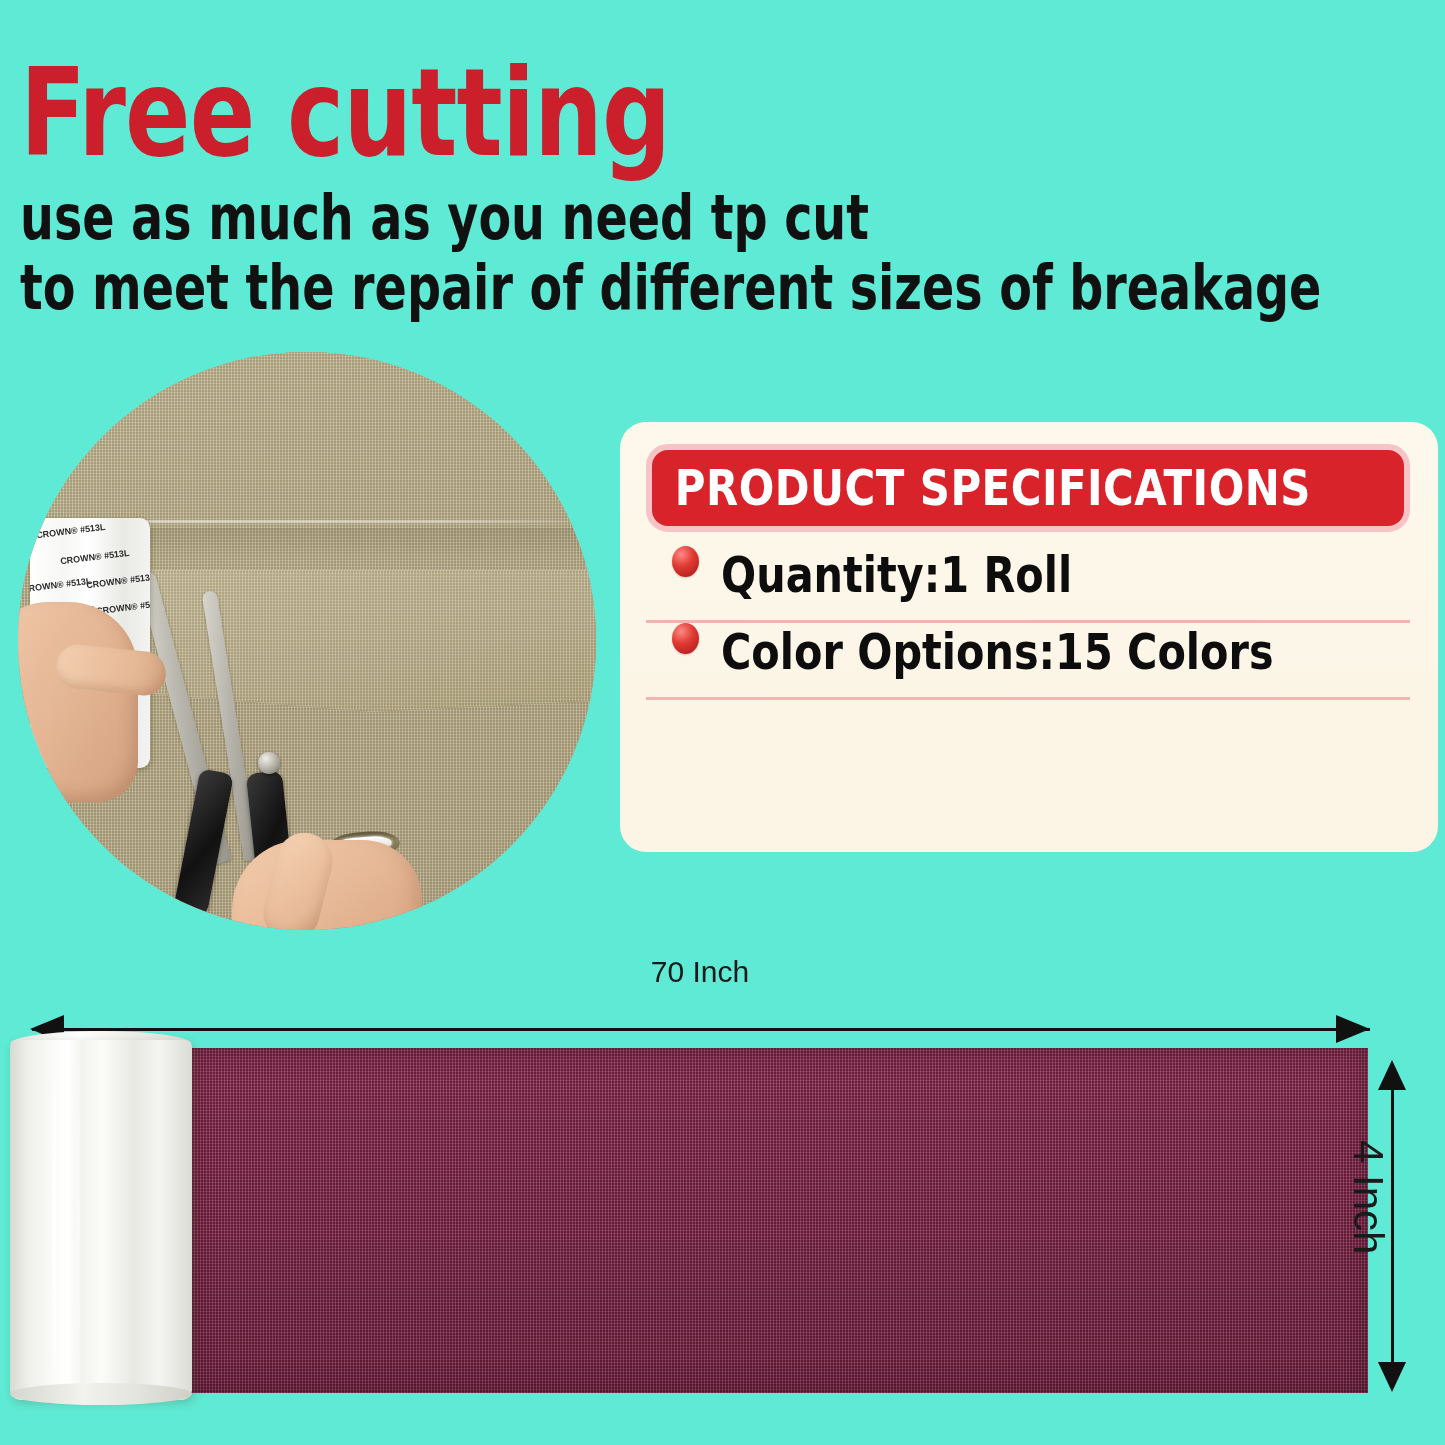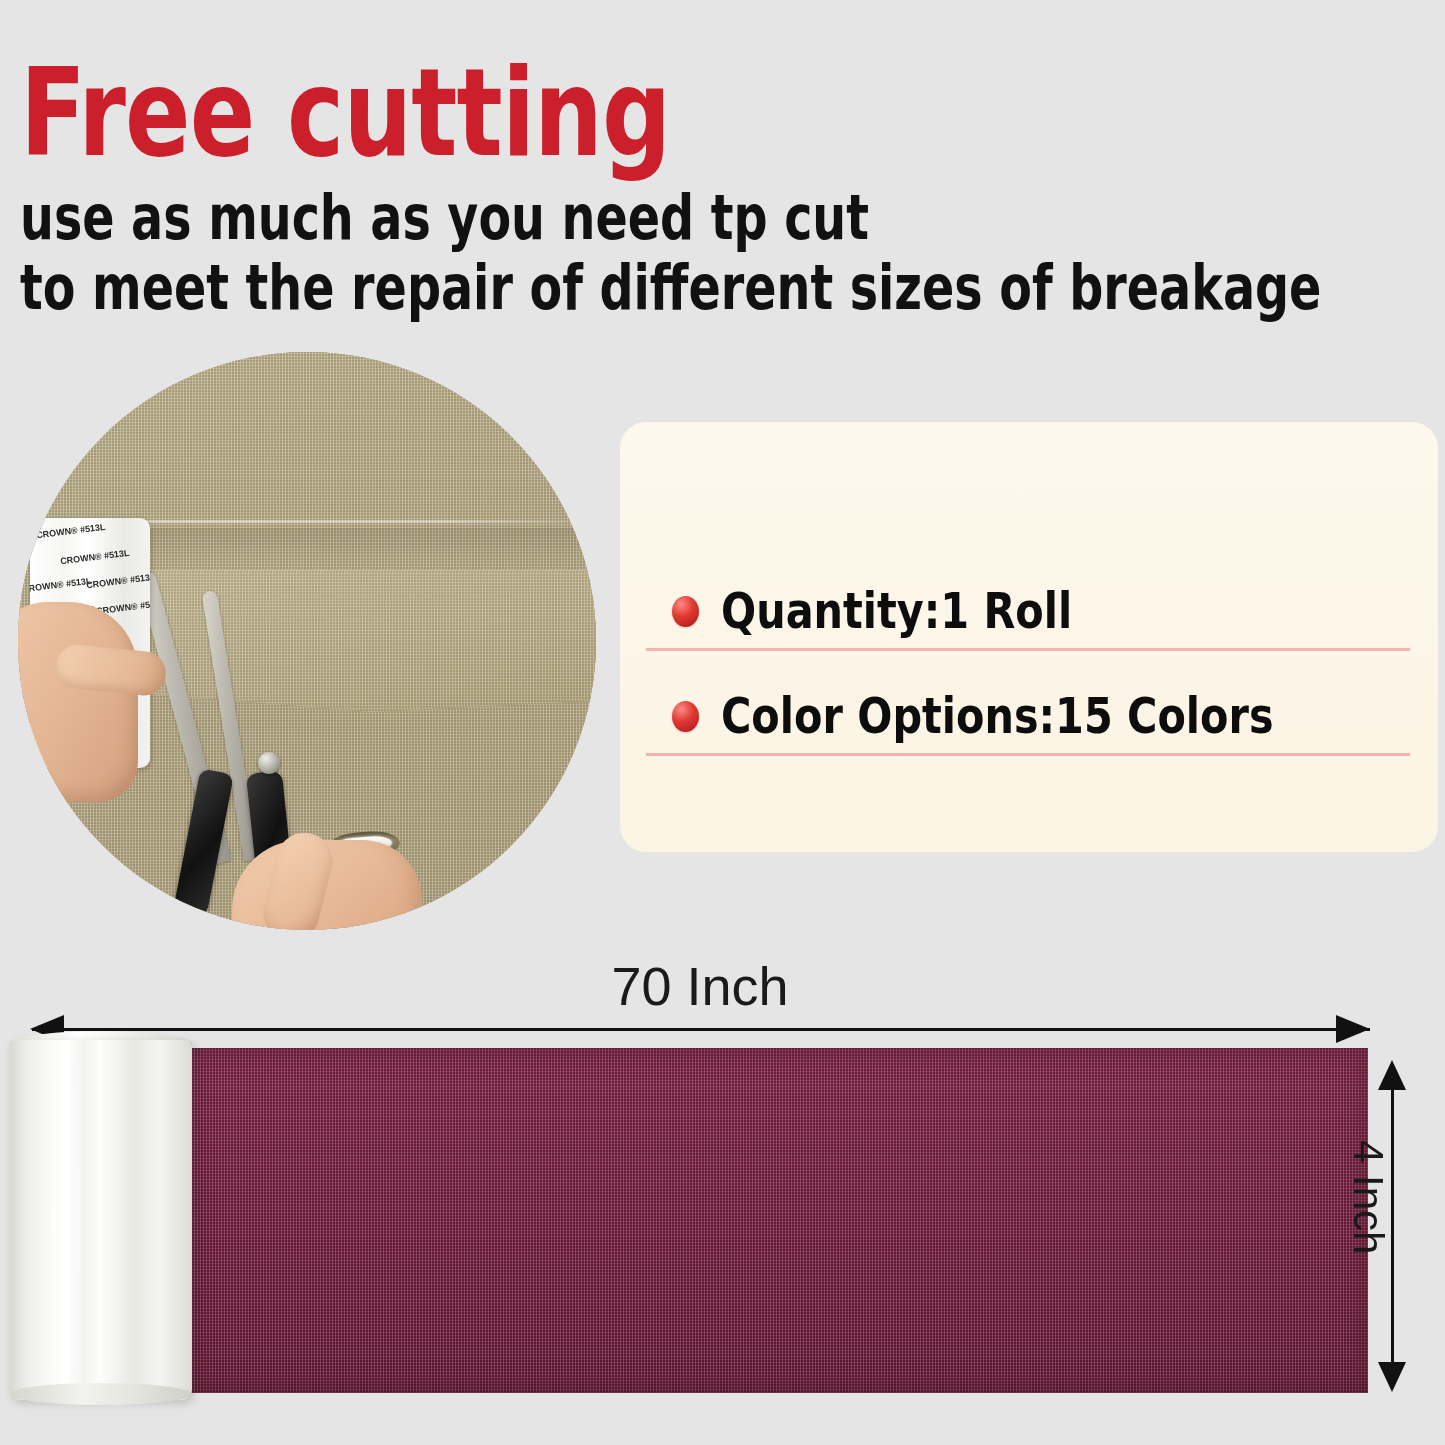--- a/index.html
+++ b/index.html
@@ -2,21 +2,21 @@
 <html><head>
 <meta charset="utf-8">
 <style>
   * { margin:0; padding:0; box-sizing:border-box; }
   html, body {
     width:1445px; height:1445px;
     background:#faf8f1;
     font-family:"Liberation Sans", sans-serif;
     overflow:hidden;
   }
-  #stage { position:relative; width:1445px; height:1445px; background:#e5e5e5; }
+  #stage { position:relative; width:1445px; height:1445px; background:#5eead4; }
 
   
   .headline {
     position:absolute; left:20px; top:52px;
     font-family:"DejaVu Sans Condensed","Liberation Sans Narrow","Liberation Sans", sans-serif;
     font-weight:700;
     font-size:122px;
     line-height:1.0;
     color:#cc1f2c;
     letter-spacing:-1px;
@@ -190,23 +190,22 @@
     transform-origin:left center;
     white-space:nowrap;
   }
   .spec-list {
     position:absolute; left:646px; top:546px;
     width:764px;
   }
   .spec-row {
     position:relative;
     height:77px;
-    display:flex; align-items:center;
+    display:flex; 
     border-bottom:3px solid #f4b3ae;
-    margin-top:28px;
   }
   .bullet {
     width:27px; height:31px;
     border-radius:50%;
     background:radial-gradient(circle at 34% 27%, #ff8a84 0%, #e03a33 42%, #a8151a 100%);
     flex:0 0 auto;
     margin-left:26px; margin-right:22px;
     box-shadow:0 1px 2px rgba(0,0,0,0.18);
   }
   .spec-text {
@@ -218,21 +217,21 @@
     transform:scaleX(0.92);
     transform-origin:left center;
   }
 
   
   .dim-top-label {
     position:absolute; top:955px; left:0; width:1400px;
     text-align:center;
     font-family:"Liberation Sans", sans-serif;
     font-weight:400;
-    font-size:54px;
+    font-size:30px;
     color:#1a1a1a;
   }
   .dim-hline {
     position:absolute; left:32px; top:1028px;
     width:1338px; height:3px; background:#111111;
   }
   .arrow-head {
     position:absolute; width:0; height:0;
   }
   .ah-left  { left:30px;   top:1015px; border-top:14px solid transparent; border-bottom:14px solid transparent; border-right:34px solid #111111; }
@@ -340,20 +339,23 @@
       <span class="lbl" style="left:-4px; top:172px;">CROWN® #513L</span>
       <span class="lbl" style="left:4px;  top:196px;">CROWN® #513L</span>
       <span class="lbl" style="left:26px; top:222px;">CROWN® #513L</span>
     </div>
     <div class="hand-left"></div>
     <div class="finger"></div>
   </div>
 
   <div class="spec-panel"></div>
 
+  <div class="spec-header">
+    <span class="spec-header-text">PRODUCT SPECIFICATIONS</span>
+  </div>
 
   <div class="spec-list">
     <div class="spec-row">
       <span class="bullet"></span>
       <span class="spec-text">Quantity:1 Roll</span>
     </div>
     <div class="spec-row">
       <span class="bullet"></span>
       <span class="spec-text">Color Options:15 Colors</span>
     </div>

